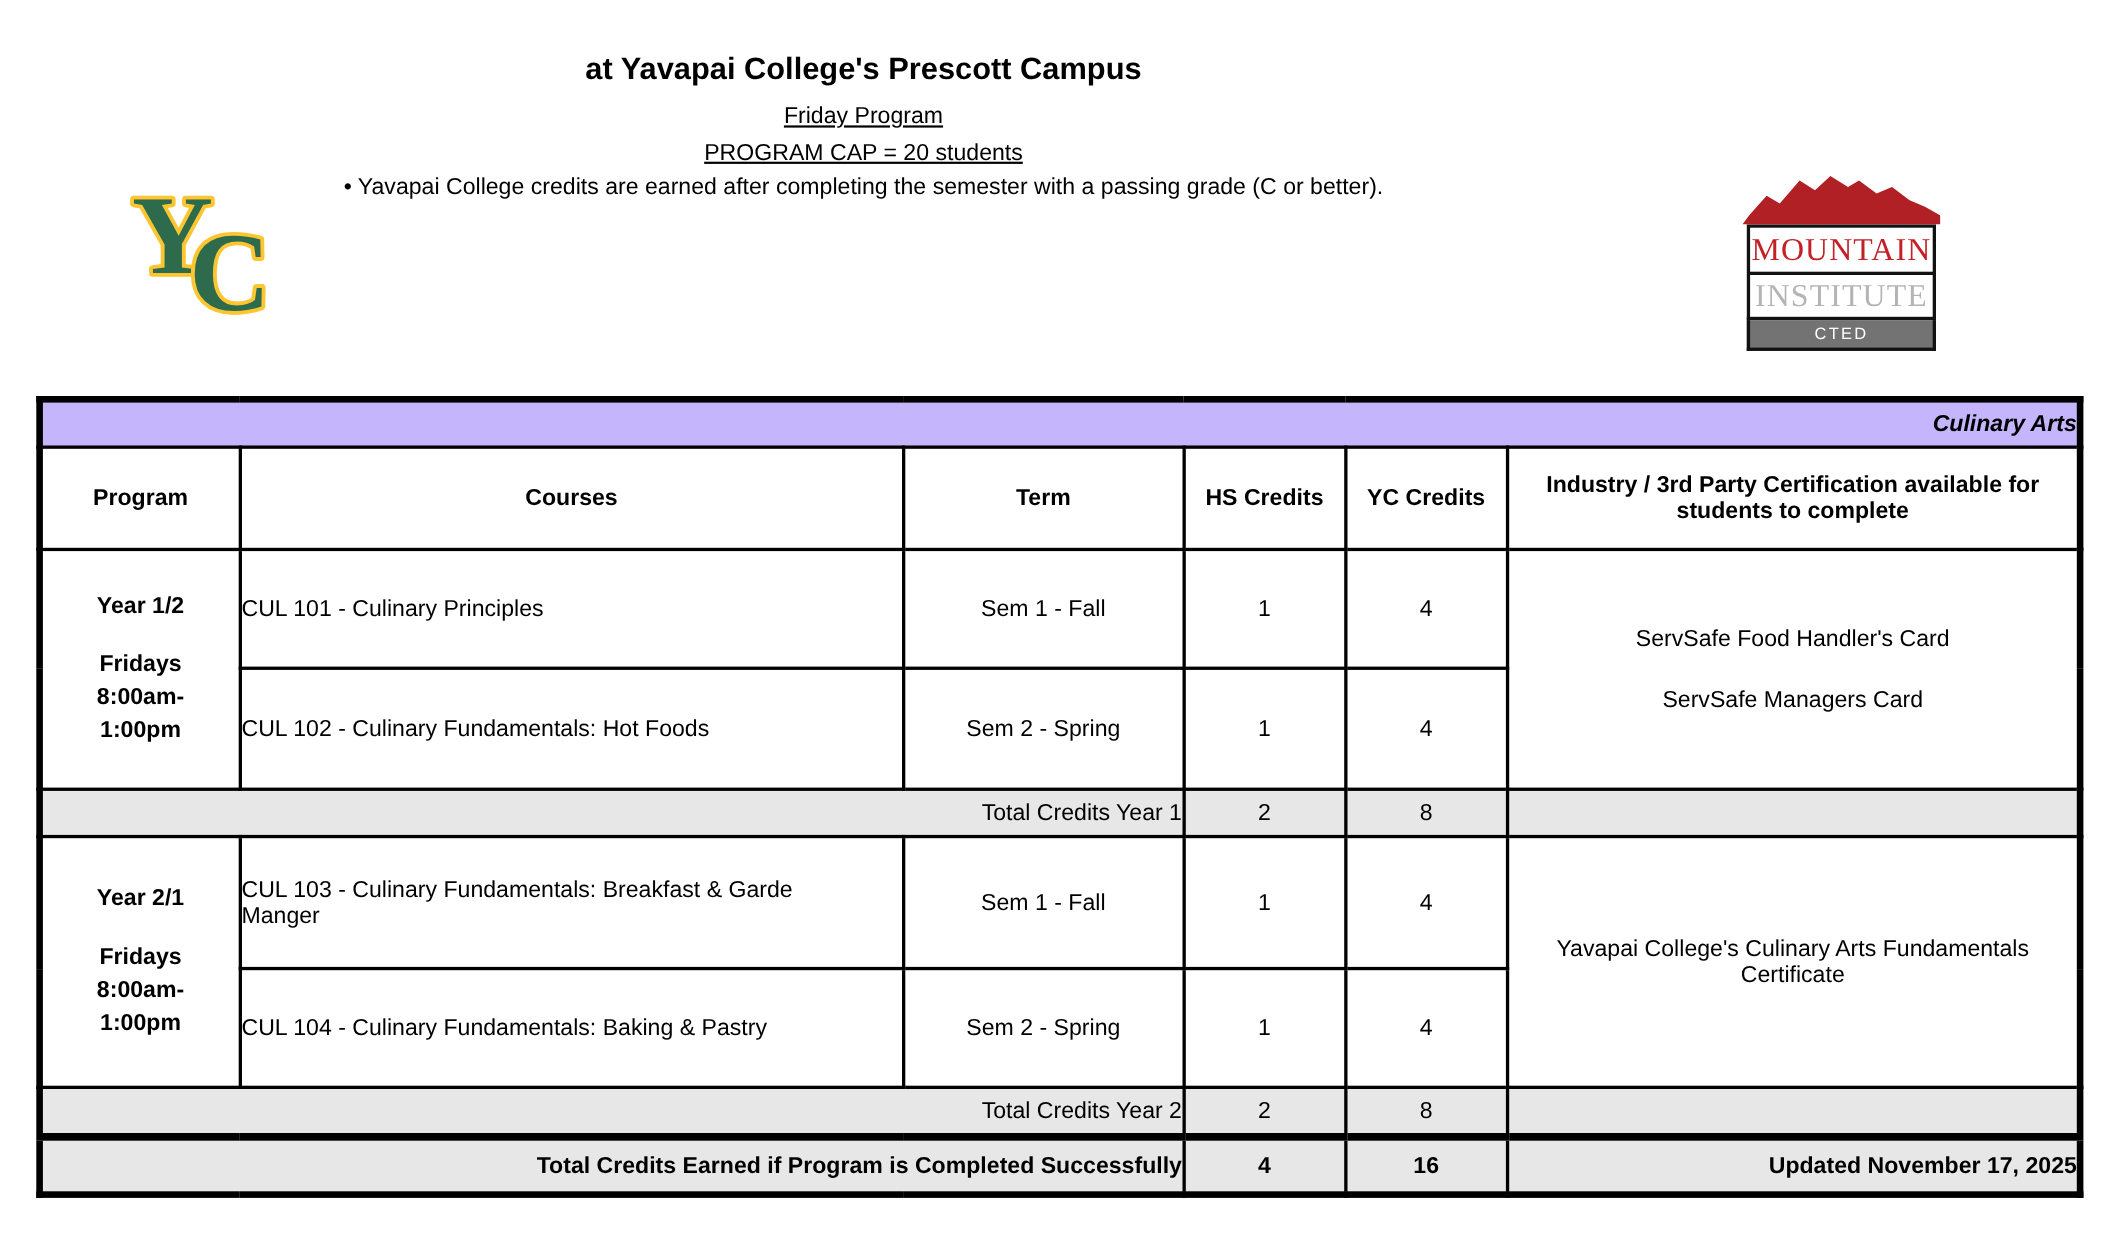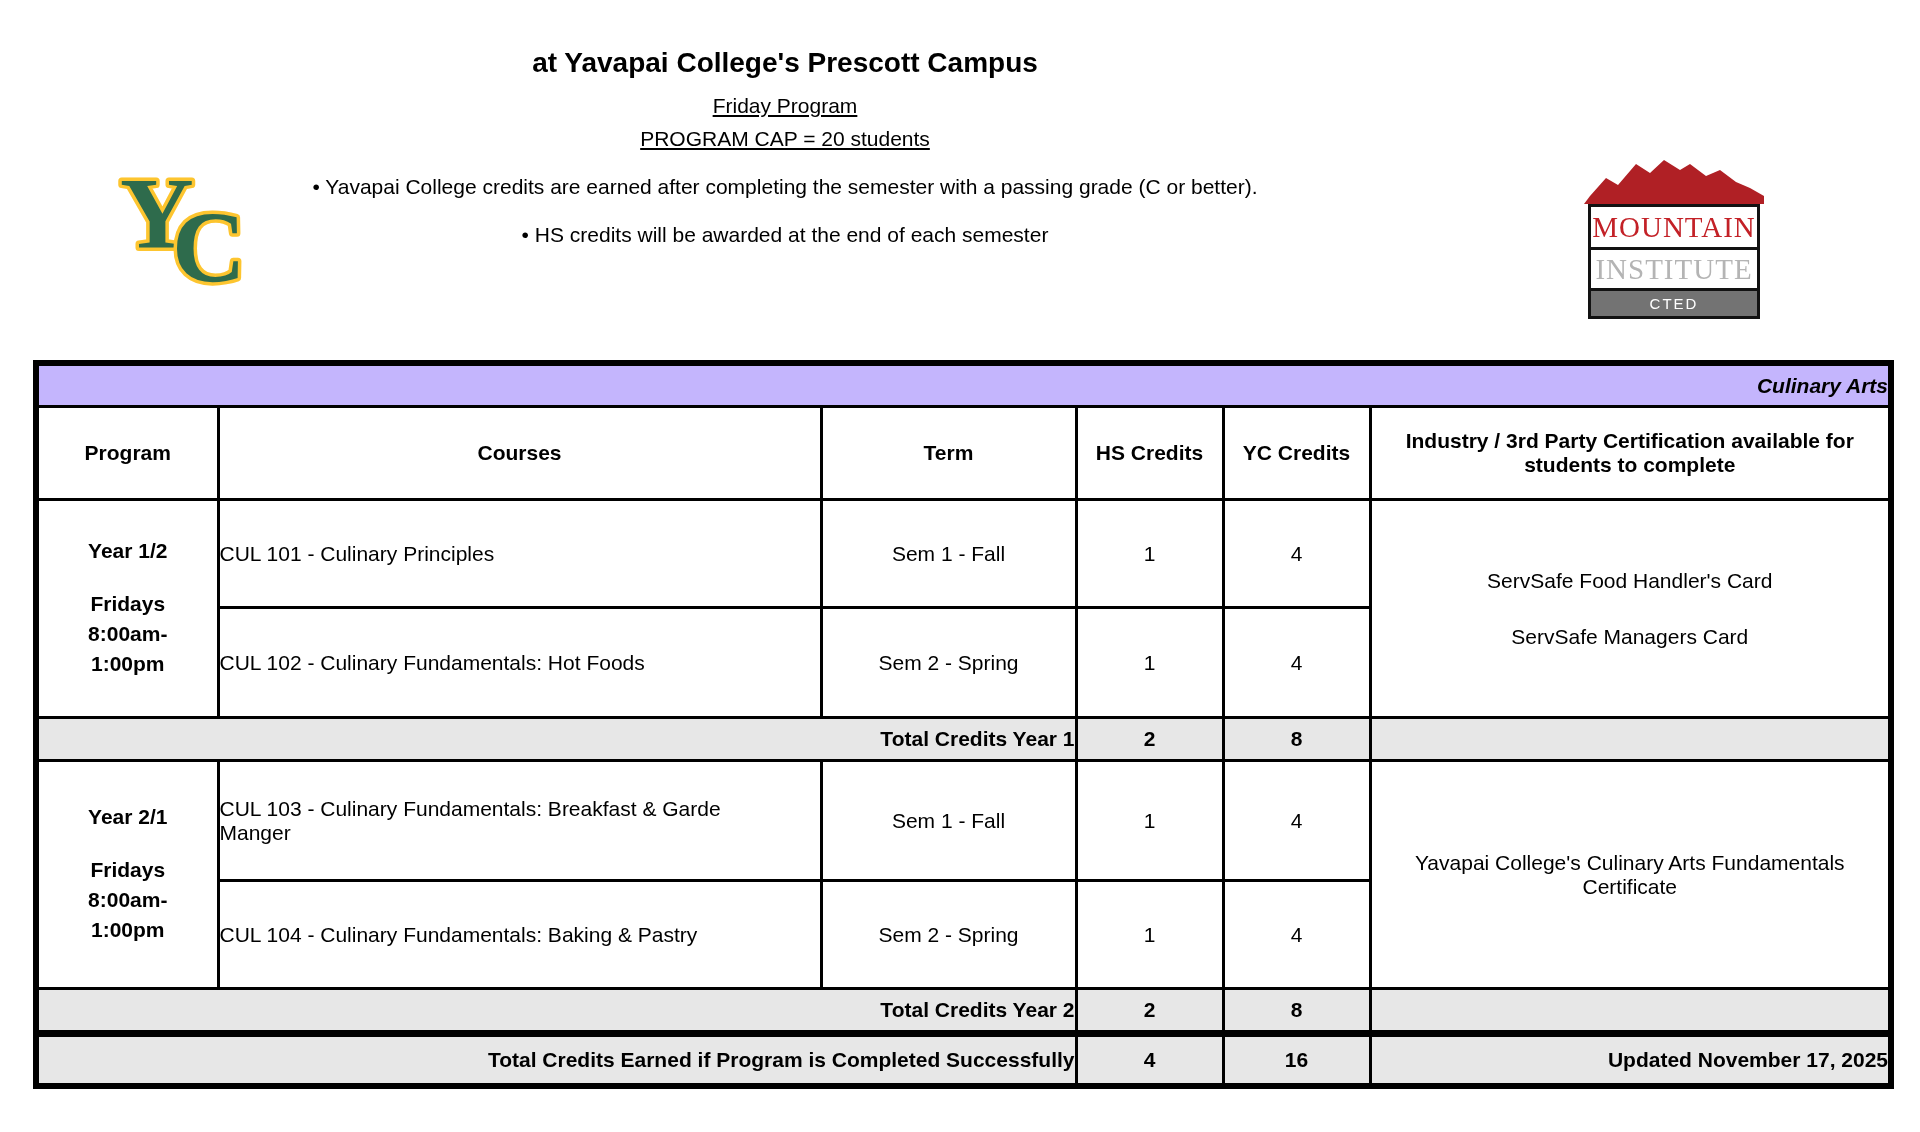--- a/index.html
+++ b/index.html
@@ -5,21 +5,21 @@
   html,body { margin:0; padding:0; background:#ffffff; }
   body { font-family:"Liberation Sans", sans-serif; color:#000; }
   .page { position:relative; width:1920px; height:1132px; background:#fff; overflow:hidden; }
 
   
   .header-text { position:absolute; left:0; top:34px; width:1570px; text-align:center; }
   .title    { font-size:43px; font-weight:bold; letter-spacing:-0.5px; }
   .subtitle { font-size:28px; font-weight:bold; margin-top:13px; }
   .line     { font-size:21px; margin-top:9px;text-decoration:underline; }
   .line.first { margin-top:15px; }
-  .bullet   { font-size:21px; margin-top:24px; }
+  .bullet   { font-size:21px; margin-top:7px; }
   .bullet::before { content:"• "; }
 
   
   .yc-logo { position:absolute; left:114px; top:160px; width:160px; height:130px; }
   .yc-logo text {
     font-family:"Liberation Serif", serif; font-weight:bold; font-size:102px;
     fill:#2e6b4c; stroke:#fdc52f; stroke-width:7px;
     paint-order:stroke; stroke-linejoin:round;
   }
 
@@ -47,21 +47,21 @@
   .center { text-align:center; }
 
   .program-cell { font-weight:bold; text-align:center; }
   .year-label { margin-bottom:26px; }
   .sched div { line-height:30px; }
 
   .cert-cell { text-align:center; }
   .cert-line { padding:0 18px; }
   .cert-line + .cert-line { margin-top:32px; }
 
-  .total-row td { background:#e7e7e7; font-weight:bold; height:40px; }
+  .total-row td { background:#e7e7e7; font-weight:normal; height:40px; }
   .total-label  { text-align:right; padding-right:5px; }
   .grand-row td { background:#e7e7e7; font-weight:bold; height:46px; border-top:7px solid #000; }
   .updated { text-align:right; padding-right:8px; }
 </style>
 </head>
 <body>
 
 <div class="page">
 
   <div class="yc-logo">
@@ -69,21 +69,20 @@
       <text x="6" y="88">Y</text>
       <text x="58" y="122">C</text>
     </svg>
   </div>
 
   <div class="header-text">
     <div class="subtitle">at Yavapai College's Prescott Campus</div>
     <div class="line first">Friday Program</div>
     <div class="line">PROGRAM CAP = 20 students</div>
     <div class="bullet">Yavapai College credits are earned after completing the semester with a passing grade (C or better).</div>
-    <div class="bullet">HS credits will be awarded at the end of each semester</div>
   </div>
 
   <div class="mi-logo">
     <svg class="mi-mountain" viewBox="0 0 180 46">
       <polygon points="0,46 6,38 22,20 34,27 52,6 66,15 80,2 96,12 106,6 122,18 136,12 152,24 166,30 180,38 180,46" fill="#b02025"></polygon>
     </svg>
     <div class="mi-box mi-mountain-text">MOUNTAIN</div>
     <div class="mi-box mi-institute-text">INSTITUTE</div>
     <div class="mi-cted">CTED</div>
   </div>

